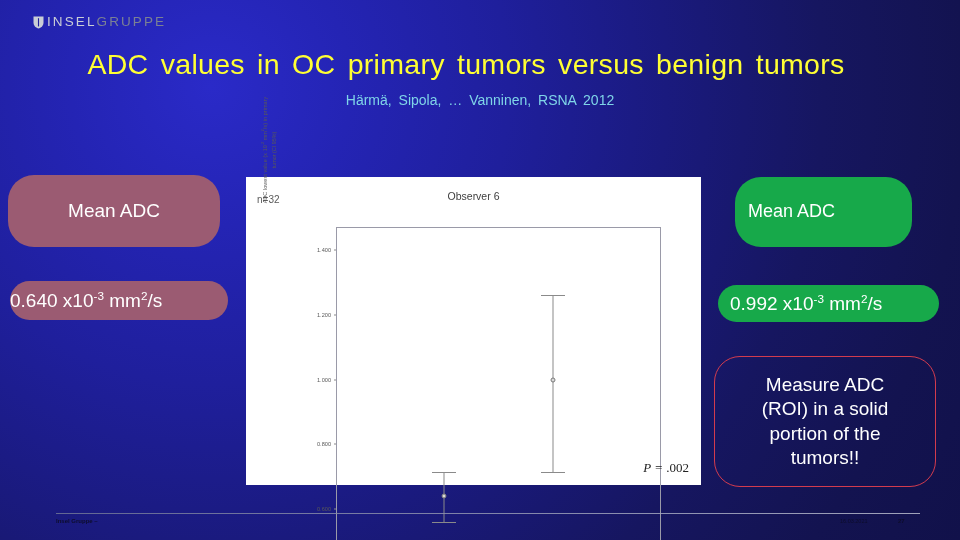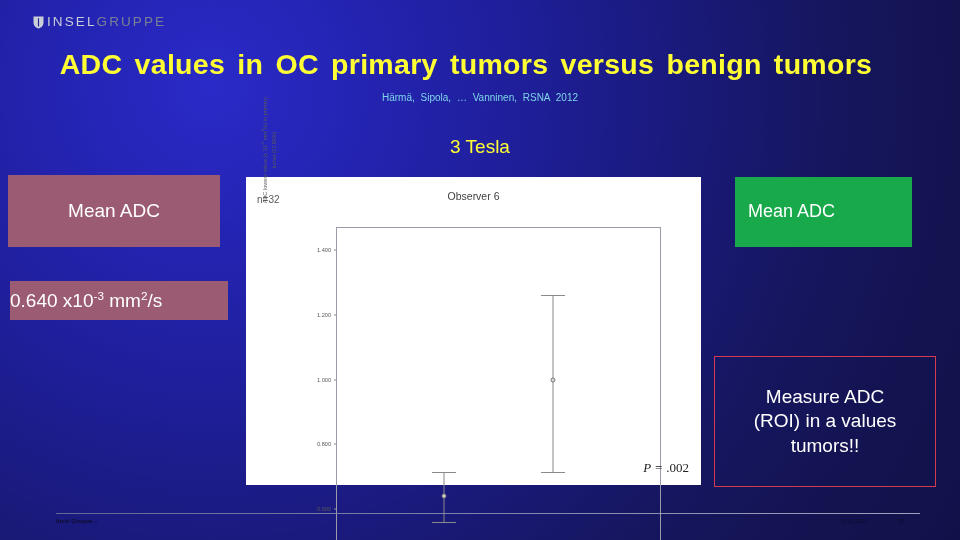--- a/index.html
+++ b/index.html
@@ -19,34 +19,34 @@
   
   #logo { position:absolute; left:33px; top:15px; display:flex; align-items:center; gap:3px; }
   #logo .shield { width:11px; height:13px; }
   #logo .word { font-size:13.5px; letter-spacing:2.1px; font-weight:400; line-height:1; }
   #logo .insel { color:#c9cdd6; }
   #logo .gruppe { color:#7b8194; }
 
   
   #title {
     position:absolute; left:0; top:48px; width:932px; text-align:center;
-    color:#ffff33; font-size:28.5px; font-weight:700; letter-spacing:.3px;
+    color:#ffff33; font-size:28.5px; font-weight:400; letter-spacing:.3px;
     word-spacing:4px; white-space:nowrap;
   }
   #subtitle {
     position:absolute; left:0; top:92px; width:960px; text-align:center;
-    color:#7fd5e8; font-size:10px; word-spacing:3px;
+    color:#7fd5e8; font-size:14px; word-spacing:3px;
   }
   #tesla {
     position:absolute; left:0; top:136px; width:960px; text-align:center;
     color:#ffff33; font-size:19px;
   }
 
   
-  .box { position:absolute; color:#ffffff; }
+  .box { position:absolute; color:#ffffff;border-radius:26px; }
   #box-mal-label {
     left:8px; top:175px; width:212px; height:72px; background:#9b5b72;
     display:flex; flex-direction:column; align-items:center; justify-content:center;
     font-size:19px; line-height:1.28;
   }
   #box-mal-value {
     left:10px; top:281px; width:218px; height:39px; background:#9b5b72;
     display:flex; align-items:center; font-size:19px;
   }
   #box-ben-label {
@@ -137,39 +137,42 @@
         <path d="M5.5 2.2 V10.4" stroke="#1f1f9c" stroke-width="1.1"></path>
       </svg>
     </span>
     <span class="word">
       <span class="insel">INSEL</span><span class="gruppe">GRUPPE</span>
     </span>
   </div>
 
   <div id="title">ADC values in OC primary tumors versus benign tumors</div>
   <div id="subtitle">Härmä, Sipola, … Vanninen, RSNA 2012</div>
-  <div id="tesla">3 Tesla</div>
 
   <div class="box" id="box-mal-label">
     <span>Mean ADC</span>
   </div>
 
   <div class="box" id="box-mal-value">
     <span><span>0.640 x10</span><sup>-3</sup><span> mm</span><sup>2</sup><span>/s</span></span>
   </div>
 
   <div class="box" id="box-ben-label">
     <span>Mean ADC</span>
   </div>
 
+  <div class="box" id="box-ben-value">
+    <span><span>0.992 x10</span><sup>-3</sup><span> mm</span><sup>2</sup><span>/s</span></span>
+  </div>
 
   <div class="box" id="box-measure">
     <div>
       <div>Measure ADC</div>
-      <div>(ROI) in a values</div>
+      <div>(ROI) in a solid</div>
+      <div>portion of the</div>
       <div>tumors!!</div>
     </div>
   </div>
 
   <div id="chart-panel">
     <div id="chart-n">n=32</div>
     <div id="chart-title">Observer 6</div>
 
     <div id="ylabel">
       ADC lowest value (x 10<sup>-3</sup> mm<sup>2</sup>/s) in primary

